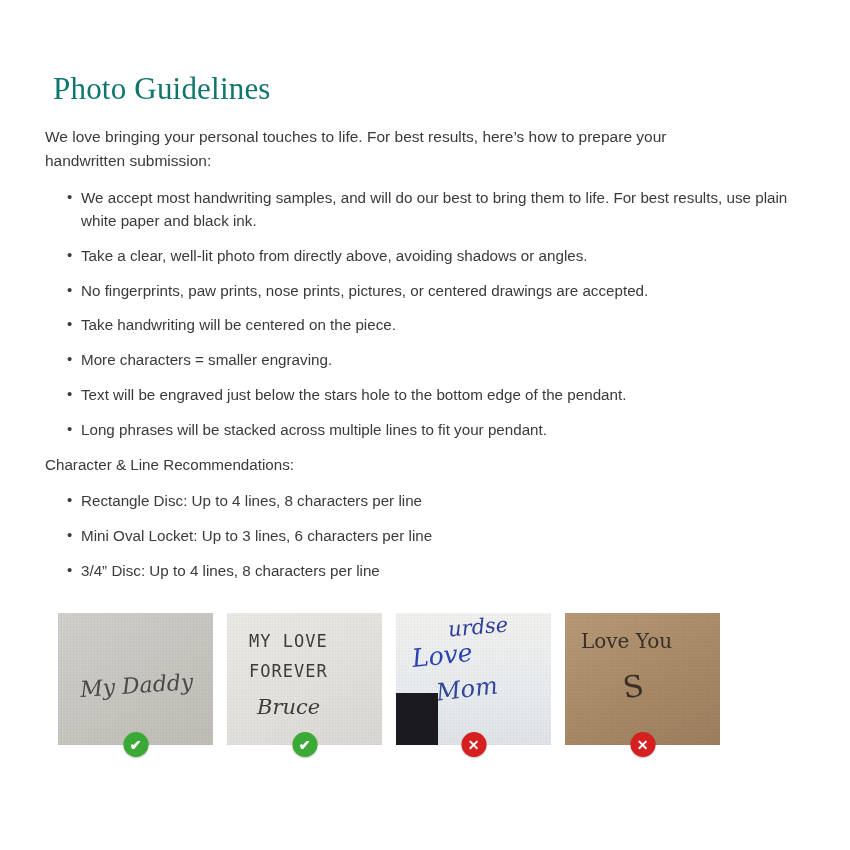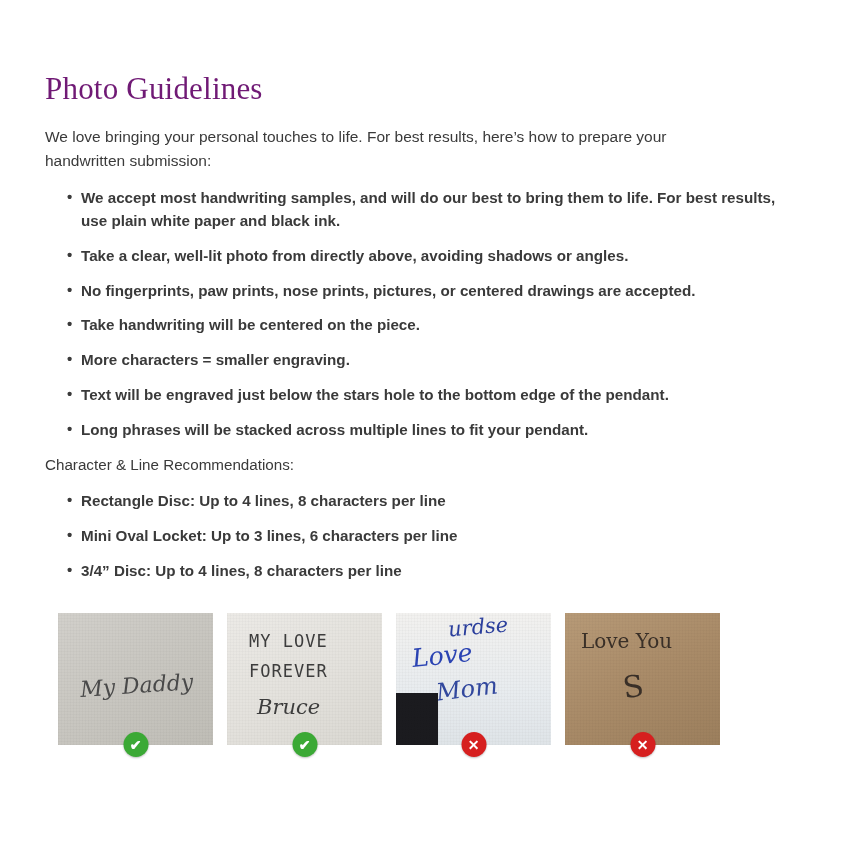--- a/index.html
+++ b/index.html
@@ -19,37 +19,36 @@
     position: relative;
     width: 850px;
     height: 850px;
     box-sizing: border-box;
     padding: 70px 45px 0 45px;
   }
   .page-title {
     font-family: "Liberation Serif", serif;
     font-size: 31px;
     font-weight: 400;
-    color: #701a75;
+    color: #0f766e;
     letter-spacing: 0.2px;
-    margin: 0 0 18px 0;
+    margin: 0 0 18px 8px;
     line-height: 1.2;
   }
   .intro {
     font-size: 15.5px;
     line-height: 1.55;
     color: #3a3a3a;
     max-width: 700px;
     margin: 10px 0 14px 0;
   }
   ul.bullets {
     list-style: none;
     margin: 0 0 0 0;
     padding: 0;
-    font-weight: bold;
   }
   ul.bullets li {
     position: relative;
     font-size: 15.2px;
     line-height: 1.5;
     color: #3a3a3a;
     padding-left: 36px;
     margin-bottom: 12px;
     max-width: 760px;
   }

